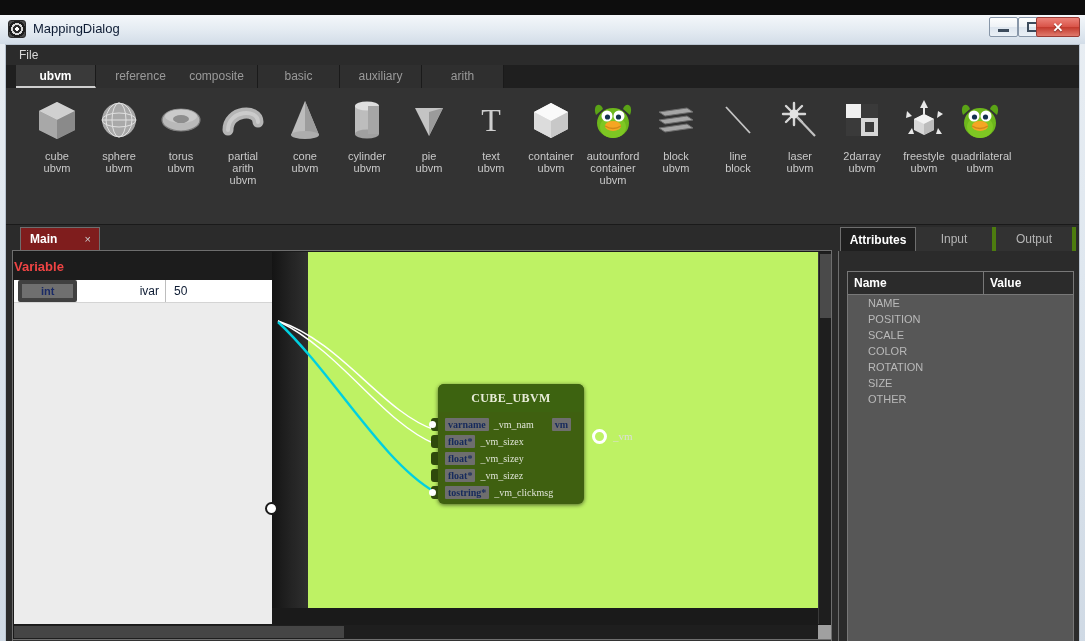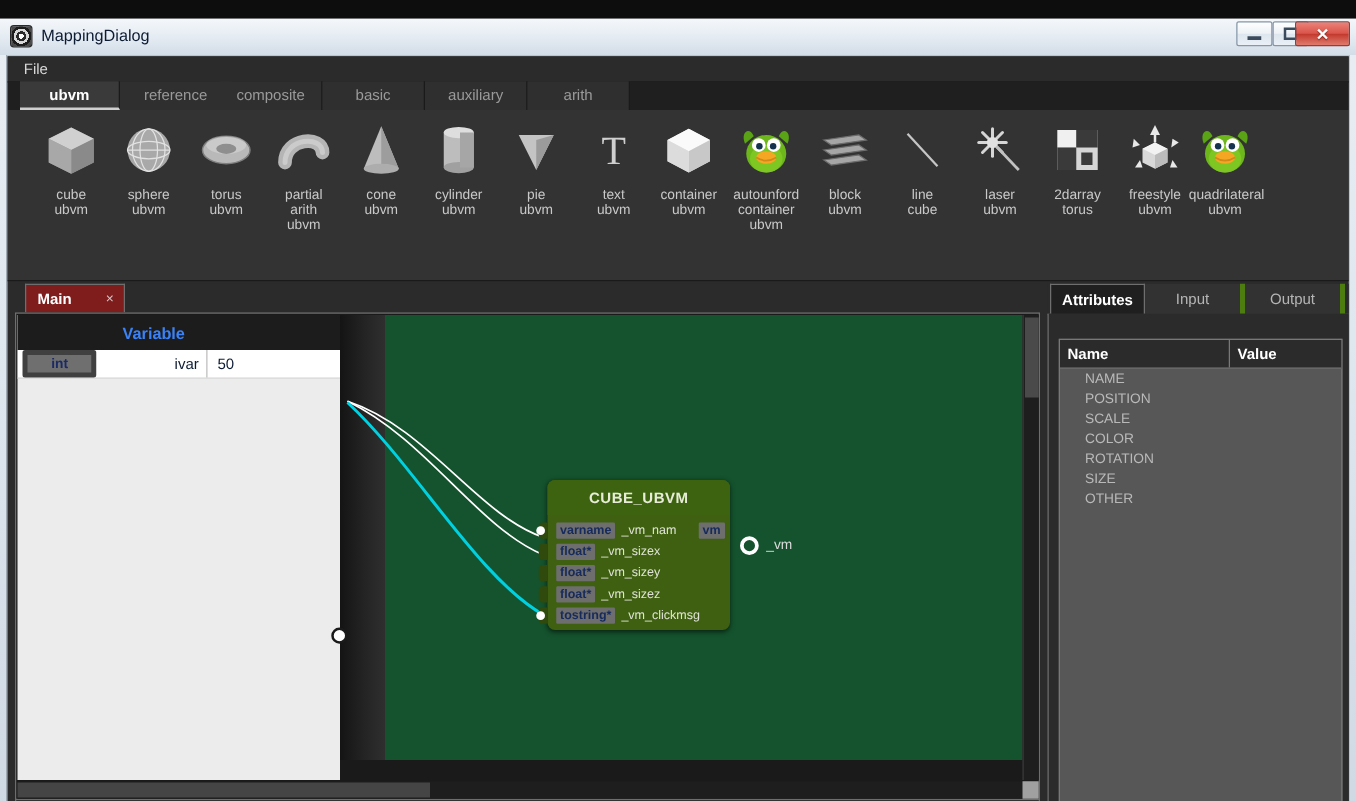--- a/index.html
+++ b/index.html
@@ -132,22 +132,22 @@
   
   #var-pane{
     position:absolute;left:1px;top:1px;width:258px;height:372px;
     background:#ececec;overflow:hidden;
   }
   #var-header{
     height:28px;background:#1c1c1c;
     display:flex;align-items:center;
   }
   #var-header-label{
-    width:100%;text-align:center;font-size:13px;color:#3b82f6;font-weight:bold;
-    padding-right:80px;box-sizing:border-box;margin-left:40px;
+    width:100%;text-align:left;font-size:13px;color:#ef4444;font-weight:bold;
+    padding-right:80px;box-sizing:border-box;
   }
   .var-row{
     height:22px;background:#ffffff;display:flex;align-items:center;
     border-bottom:1px solid #d4d4d4;
   }
   .var-type-cell{
     width:152px;height:100%;display:flex;align-items:center;
     justify-content:space-between;border-right:1px solid #bdbdbd;
     box-sizing:border-box;padding:0 6px 0 4px;
   }
@@ -158,21 +158,21 @@
   .var-name{font-size:12px;color:#0d1b33;}
   .var-value-cell{
     flex:1;height:100%;display:flex;align-items:center;padding-left:8px;
     box-sizing:border-box;
   }
   .var-value{font-size:12px;color:#0d1b33;}
 
   
   #canvas{
     position:absolute;left:259px;top:1px;width:546px;height:356px;
-    background:#14532d;overflow:hidden;
+    background:#bef264;overflow:hidden;font-family:Liberation Serif, serif;
   }
   #canvas-shadow{
     position:absolute;left:0;top:0;width:36px;height:372px;
     background:linear-gradient(90deg,#141414 0%,#242424 55%,#2f2f2f 100%);
   }
   #wires{position:absolute;left:0;top:0;width:546px;height:372px;}
 
   
   #node{
     position:absolute;left:166px;top:132px;width:146px;height:120px;
@@ -463,21 +463,21 @@
           <div class="pal-label">block
 ubvm</div>
         </div>
         <div class="pal-item" style="left: 703px;">
           <div class="pal-icon">
             <svg width="44" height="44" viewBox="0 0 44 44">
               <line x1="10" y1="9" x2="34" y2="35" stroke="#c6c6c6" stroke-width="1.8"></line>
             </svg>
           </div>
           <div class="pal-label">line
-cube</div>
+block</div>
         </div>
         <div class="pal-item" style="left: 765px;">
           <div class="pal-icon">
             <svg width="44" height="44" viewBox="0 0 44 44">
               <g stroke="#d6d6d6" stroke-width="2.4" stroke-linecap="round">
                 <line x1="16" y1="5" x2="16" y2="13"></line>
                 <line x1="16" y1="19" x2="16" y2="27"></line>
                 <line x1="5" y1="16" x2="13" y2="16"></line>
                 <line x1="19" y1="16" x2="27" y2="16"></line>
                 <line x1="8" y1="8" x2="13" y2="13"></line>
@@ -497,21 +497,21 @@
             <svg width="40" height="40" viewBox="0 0 40 40">
               <rect x="4" y="4" width="32" height="32" fill="#c9c9c9"></rect>
               <rect x="4" y="4" width="15" height="14" fill="#f0f0f0"></rect>
               <rect x="19" y="18" width="17" height="18" fill="#d6d6d6"></rect>
               <rect x="19" y="4" width="17" height="14" fill="#3a3a3a"></rect>
               <rect x="4" y="18" width="15" height="18" fill="#3a3a3a"></rect>
               <rect x="23" y="22" width="9" height="10" fill="#3a3a3a"></rect>
             </svg>
           </div>
           <div class="pal-label">2darray
-torus</div>
+ubvm</div>
         </div>
         <div class="pal-item" style="left: 889px;">
           <div class="pal-icon">
             <svg width="46" height="44" viewBox="0 0 46 44">
               <polygon points="23,16 33,21 33,32 23,37 13,32 13,21" fill="#d8d8d8"></polygon>
               <polygon points="23,16 33,21 23,26 13,21" fill="#f2f2f2"></polygon>
               <polygon points="23,26 33,21 33,32 23,37" fill="#bcbcbc"></polygon>
               <g fill="#e8e8e8">
                 <polygon points="23,2 27,10 19,10"></polygon>
                 <rect x="22" y="9" width="2" height="7"></rect>

